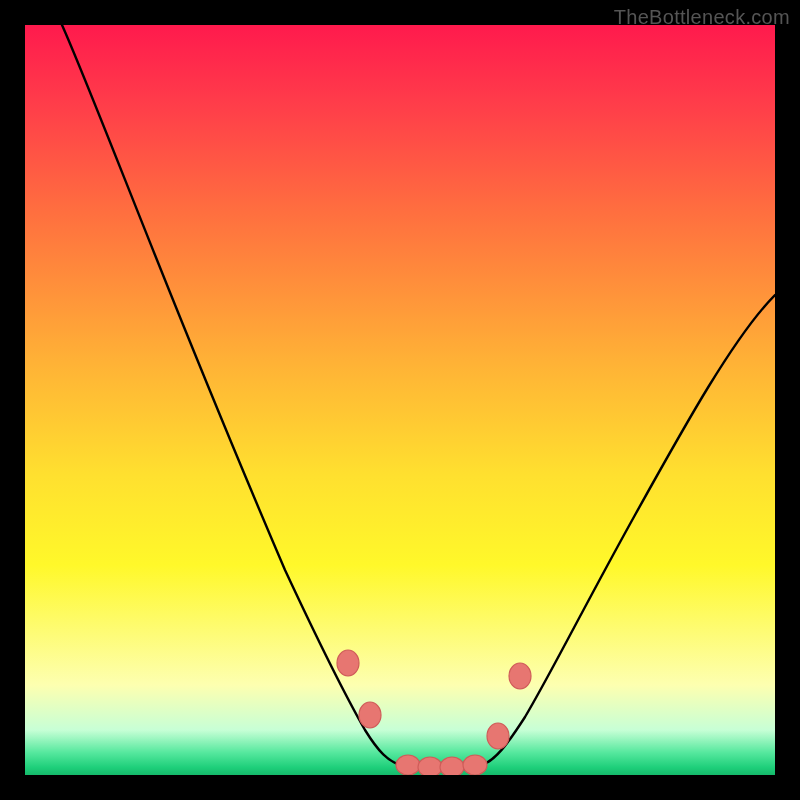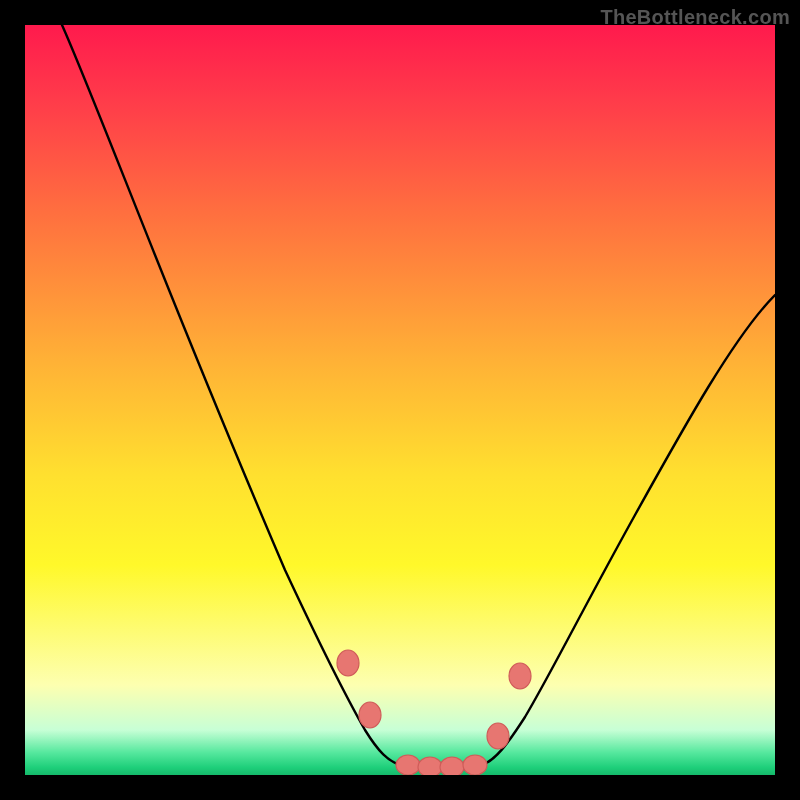--- a/index.html
+++ b/index.html
@@ -31,21 +31,21 @@
       #1ecf7a 99%,
       #15b96b 100%
     );
   }
   .watermark {
     position: absolute;
     top: 6px;
     right: 10px;
     color: #555;
     font-size: 20px;
-    font-weight: 700;
+    font-weight: 400;
     letter-spacing: 0.3px;
     font-family: Arial, Helvetica, sans-serif;
   }
   svg.plot {
     position: absolute;
     left: 25px;
     top: 25px;
     width: 750px;
     height: 750px;
   }

